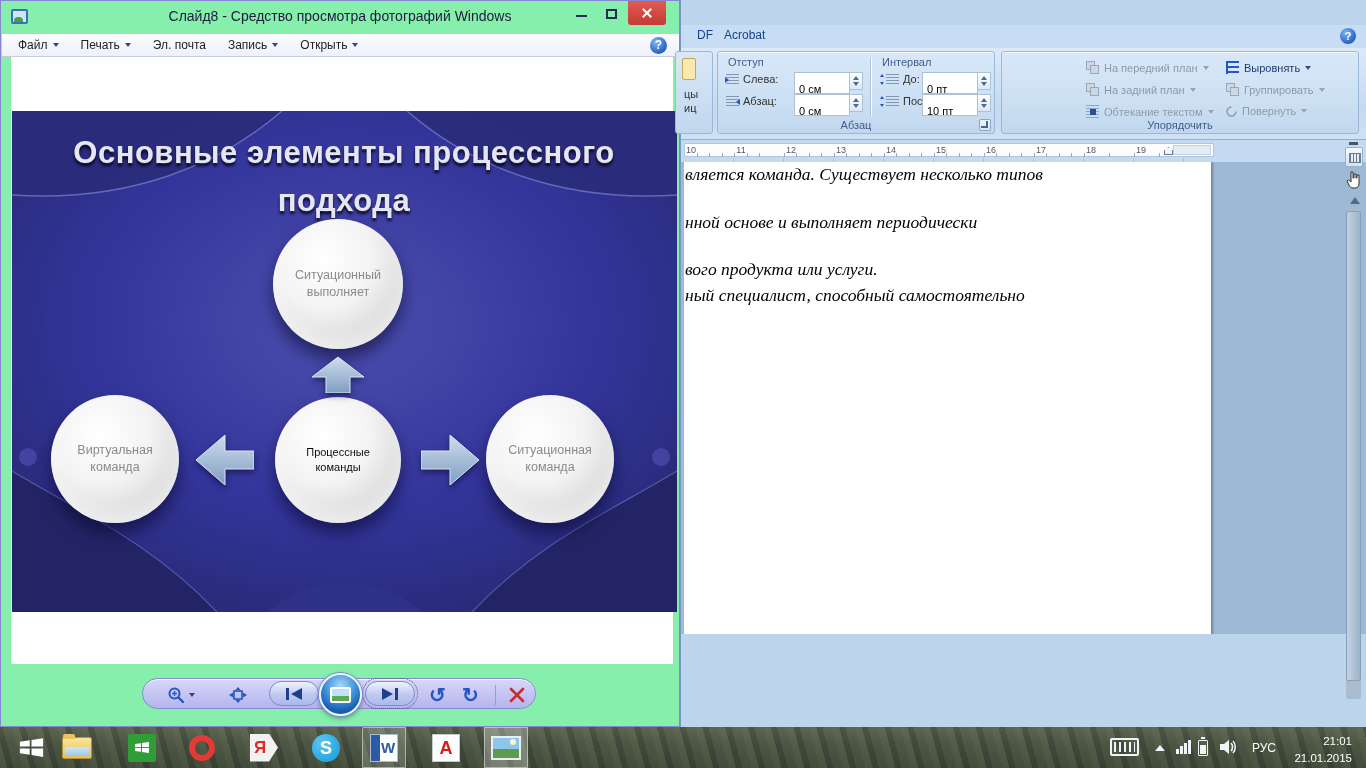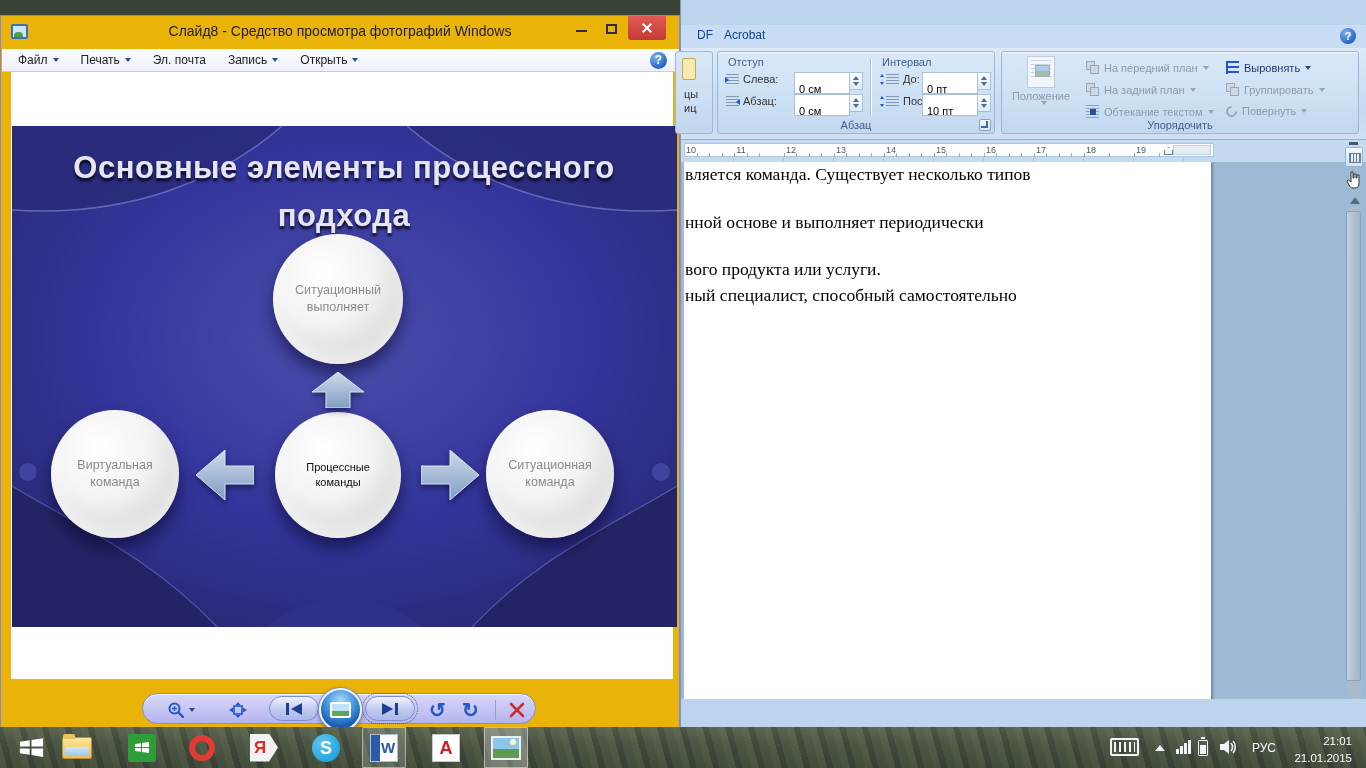--- a/index.html
+++ b/index.html
@@ -1,21 +1,21 @@
 <!DOCTYPE html>
 <html><head>
 <meta charset="utf-8">
 <style>
   * { margin:0; padding:0; box-sizing:border-box; }
   html,body { width:1366px; height:768px; overflow:hidden; }
   body { font-family:"Liberation Sans",sans-serif; background:#3a4436; position:relative; }
 
   
-  .pv { position:absolute; left:0; top:15px; width:680px; height:727px;
-        background:#eab308; border:1px solid #8585d0; }
+  .pv { position:absolute; left:0; top:0; width:680px; height:727px;
+        background:#86efac; border:1px solid #8585d0; }
   .pv-titlebar { position:absolute; left:0; top:0; width:100%; height:33px; }
   .pv-appicon { position:absolute; left:10px; top:8px; width:17px; height:15px;
         background:#cfe6f8; border:2px solid #3c6fb8; border-radius:2px; }
   .pv-appicon::after { content:""; position:absolute; left:1px; bottom:0; width:9px; height:5px;
         background:#46a04a; border-radius:4px 4px 0 0; }
   .pv-title { position:absolute; left:0; top:7px; width:100%; text-align:center;
         font-size:14px; color:#1c1c3c; }
   .pv-btn-min { position:absolute; right:92px; top:14px; width:11px; height:2px; background:#2a2a55; }
   .pv-btn-max { position:absolute; right:62px; top:8px; width:11px; height:10px;
         border:2px solid #2a2a55; background:transparent; }
@@ -153,21 +153,21 @@
   .ruler-num { position:absolute; top:1px; width:20px; margin-left:-10px; text-align:center;
         font-size:9px; color:#4a5a6a; }
   .ruler-margin { position:absolute; right:2px; top:1px; width:38px; height:10px; background:#e4ecf4;
         border:1px solid #c2d2e2; }
   .rin-marker { position:absolute; left:479px; bottom:1px; width:9px; height:8px; background:#f2f6fa;
         border:1px solid #6a7a8a; clip-path:polygon(50% 0, 100% 45%, 100% 100%, 0 100%, 0 45%); }
   .ruler-sub { position:absolute; left:3px; top:18px; width:530px; height:4px;
         background:repeating-linear-gradient(90deg, transparent 0 49px, #9ab2c8 49px 50px); opacity:.6; }
 
   
-  .wd-doc { position:absolute; left:0; top:162px; width:100%; height:537px; background:#9db9d6; overflow:hidden; }
+  .wd-doc { position:absolute; left:0; top:162px; width:100%; height:472px; background:#9db9d6; overflow:hidden;font-style:italic; }
   .doc-page { position:absolute; left:3px; top:0; width:527px; height:543px; background:#fff;
         box-shadow:2px 0 2px rgba(60,80,100,.45); }
   .doc-line { position:absolute; left:1px; white-space:nowrap; font-family:"Liberation Serif",serif;
         font-size:17.5px; color:#000; }
 
   
   .wd-scroll { position:absolute; right:3px; top:141px; width:18px; height:562px; }
   .scr-split { position:absolute; left:4px; top:1px; width:9px; height:3px; background:#44586c; }
   .scr-rulerbtn { position:absolute; left:0; top:6px; width:18px; height:20px; background:linear-gradient(#f4f8fc,#d5e4f2);
         border:1px solid #9ab2cc; border-radius:2px; }
@@ -472,25 +472,20 @@
             <i class="sa-up"></i>
             <i class="sa-dn"></i>
           </span>
       </div>
 
       <span class="grp-label">Абзац</span>
       <span class="dlg" style="right:3px; bottom:2px;"></span>
     </div>
 
     <div class="grp" style="left:320px; width:358px;">
-      <div class="big-btn" style="left:6px; top:2px;">
-        <div class="pos-icon"></div>
-        <span>Положение</span>
-        <div style="margin:3px auto 0; width:0;"><i class="arr-gray"></i></div>
-      </div>
 
       <div class="rb-item" style="left:84px; top:9px;">
         <span class="ic-two-sq">
             <i></i>
             <i></i>
           </span>
         <span>На передний план</span>
           <i class="arr-gray"></i>
       </div>
       <div class="rb-item" style="left:84px; top:31px;">

